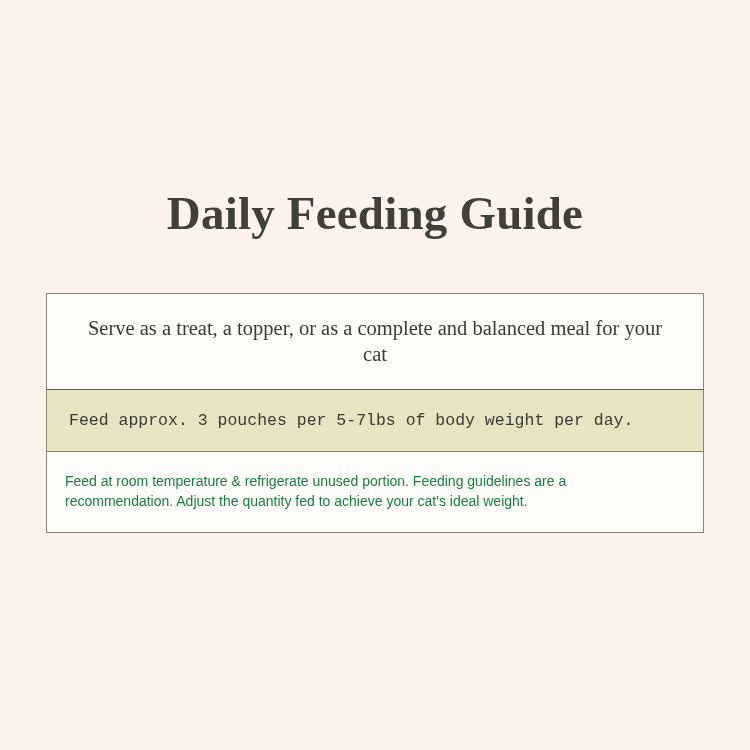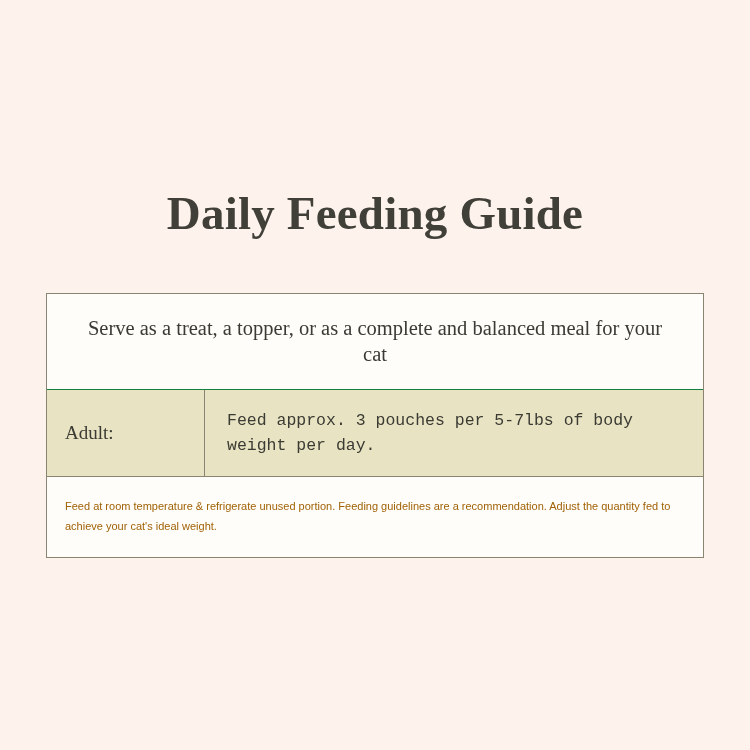--- a/index.html
+++ b/index.html
@@ -76,38 +76,37 @@
     font-size: 16.5px;
     line-height: 25px;
     color: #3b3a33;
     display: flex;
     align-items: center;
   }
   .row-note {
     background: #fffdf9;
     padding: 19px 26px 21px 18px;
     font-family: "Liberation Sans", sans-serif;
-    font-size: 11px;
+    font-size: 14px;
     line-height: 20px;
-    color: #a16207;
+    color: #15803d;
   }
 </style>
 </head>
 <body>
 
 <div class="page">
 
   <div class="title">Daily Feeding Guide</div>
 
   <div class="guide-table">
 
     <div class="row-header">Serve as a treat, a topper, or as a complete and balanced meal for your cat</div>
 
     <div class="row-feed">
-      <div class="feed-label">Adult:</div>
       <div class="feed-value">Feed approx. 3 pouches per 5-7lbs of body weight per day.</div>
     </div>
 
     <div class="row-note">Feed at room temperature &amp; refrigerate unused portion. Feeding guidelines are a recommendation. Adjust the quantity fed to achieve your cat's ideal weight.</div>
 
   </div>
 
 </div>
 
 </body></html>

